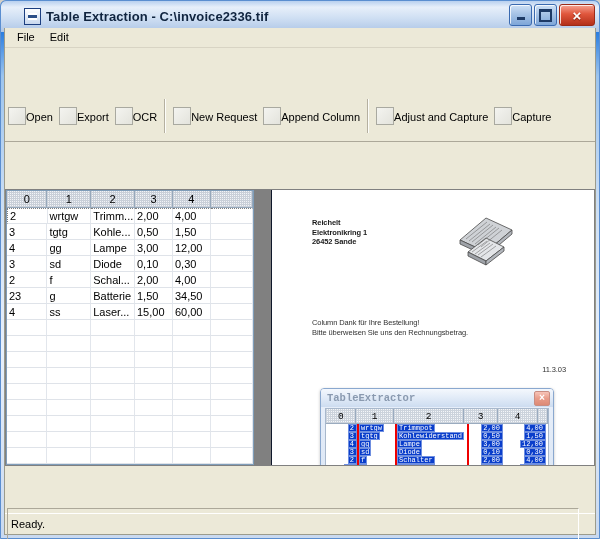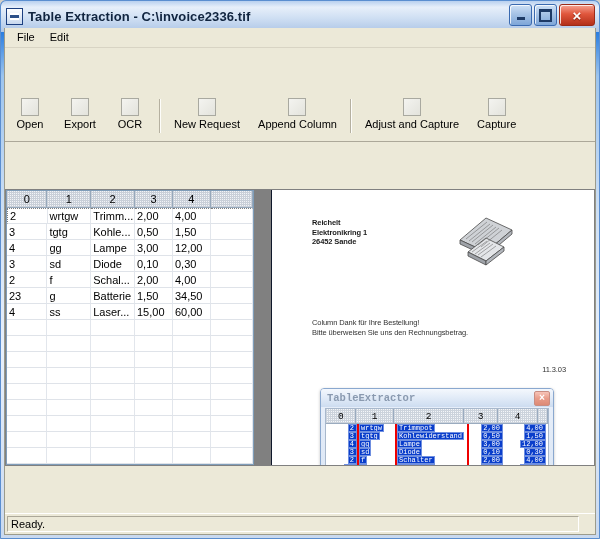--- a/index.html
+++ b/index.html
@@ -19,21 +19,21 @@
     background: linear-gradient(to bottom, #0a5fc4 0%, #2d7fe0 6%, #9cc4ee 14%, #cfe0f4 40%, #e8f0fb 65%, #c9d9ef 100%);
     border: 1px solid #5a8ed0;
     border-radius: 6px 6px 0 0;
     padding: 0;
   }
   .titlebar {
     height: 31px;
     position: relative;
     display: flex;
     align-items: center;
-    padding-left: 5px;
+    padding-left: 23px;
     border-radius: 5px 5px 0 0;
     background: linear-gradient(to bottom,#b8d0ef 0%, #e7effa 20%, #cfdff3 55%, #aec6e6 100%);
   }
   .title-icon {
     width: 15px; height: 15px;
     border: 1px solid #1c3f80;
     background: linear-gradient(to bottom,#ffffff,#c8d8ee);
     display: flex; align-items: center; justify-content: center;
     margin-right: 5px;
     flex: 0 0 auto;
@@ -110,25 +110,25 @@
     background: #ece9d8;
     border-bottom: 1px solid #aca899;
     display: flex;
     align-items: flex-start;
     padding-top: 3px;
     flex: 0 0 auto;
     position: relative;
   }
   .tbtn {
     display: flex;
-    flex-direction: column;
+    flex-direction: row;
     align-items: center;
     justify-content: flex-start;
     min-width: 32px;
-    padding: 0 9px;
+    padding: 0 3px;
     height: 38px;
   }
   .tbtn .ico {
     width: 16px; height: 16px;
     border: 1px solid #a9a9a0;
     background: linear-gradient(135deg,#f4f4f0 0%, #e3e3dc 100%);
     margin-bottom: 2px;
   }
   .tbtn .lbl {
     font-size: 11px;
@@ -393,21 +393,21 @@
     height: 20px;
     flex: 0 0 auto;
     background: #ece9d8;
     border-top: 1px solid #fff;
     display: flex;
     align-items: center;
     padding: 0 2px;
   }
   .status-pane {
     flex: 1 1 auto;
-    height: 16px;
+    height: 32px;
     border: 1px solid #aca899;
     border-right-color: #fff;
     border-bottom-color: #fff;
     display: flex;
     align-items: center;
     padding-left: 3px;
     font-size: 11px;
     color: #000;
     box-sizing: border-box;
   }

